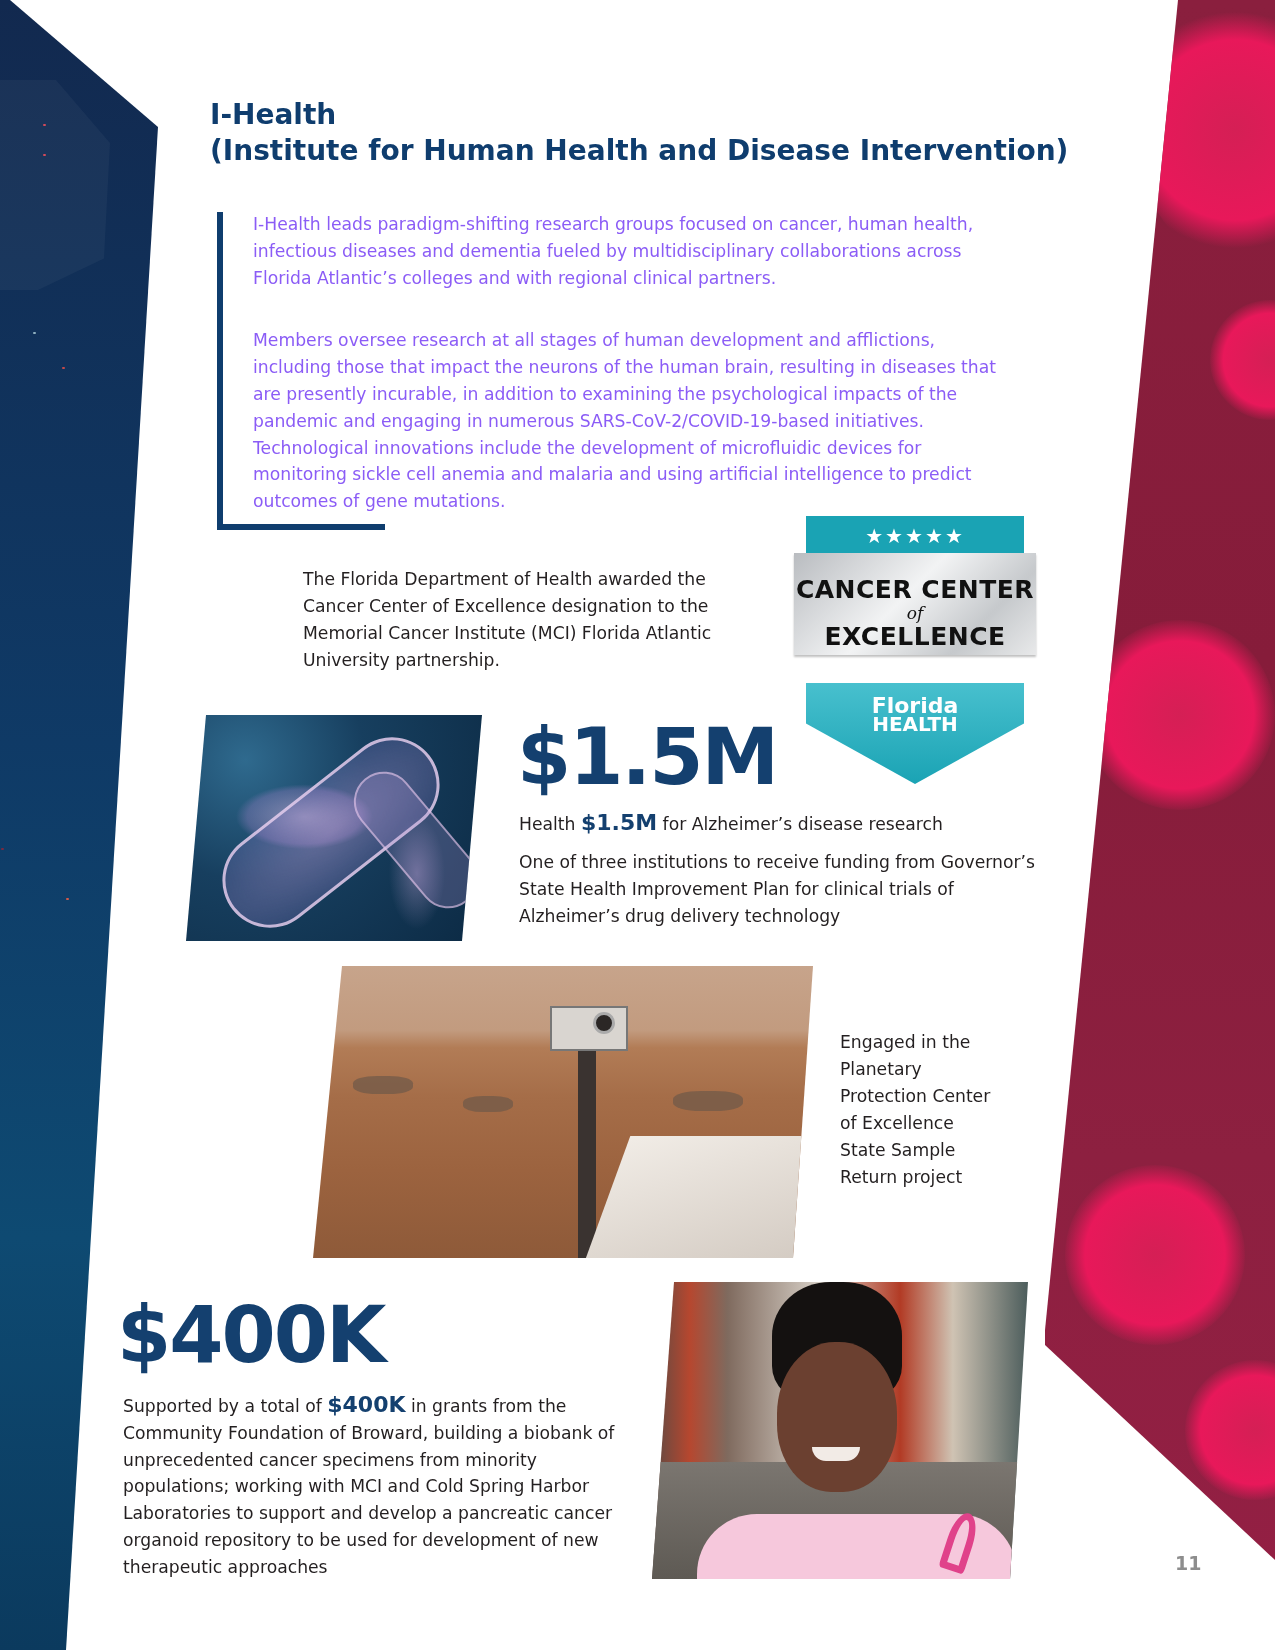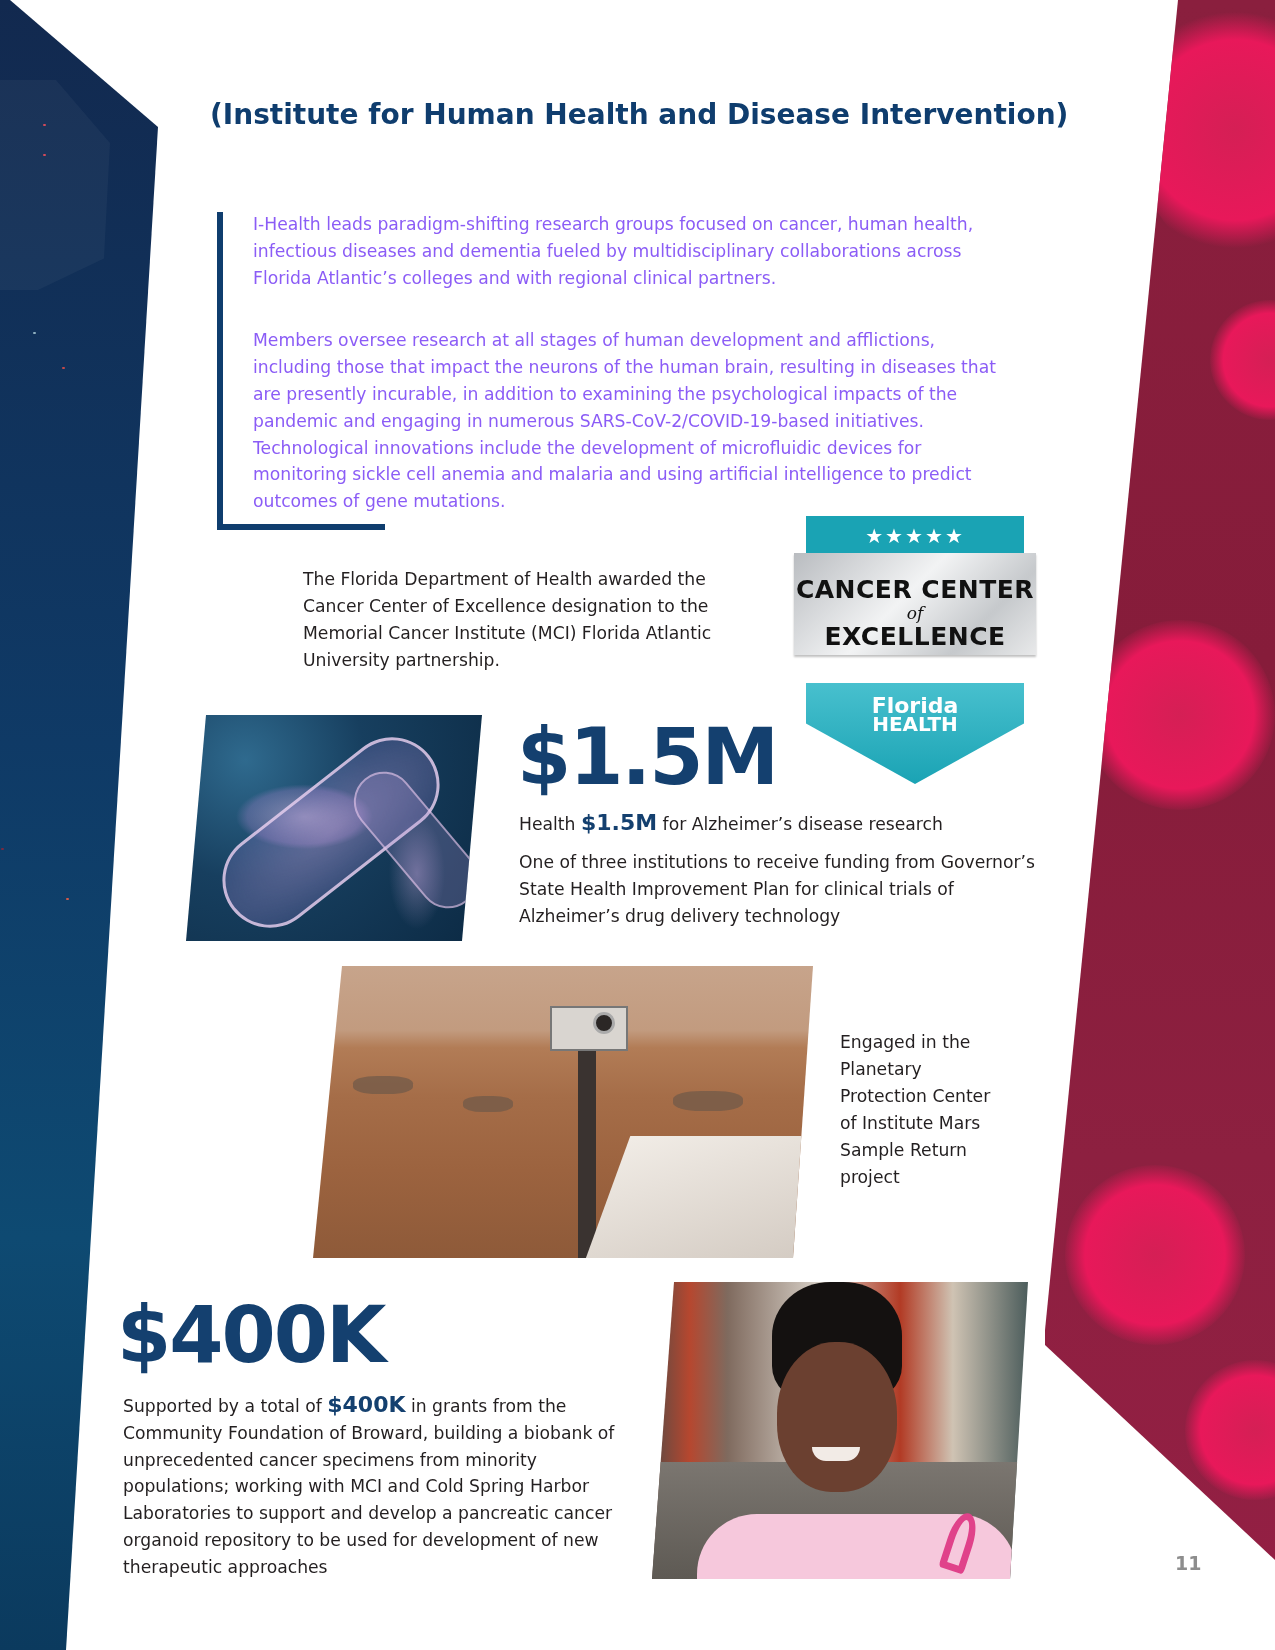--- a/index.html
+++ b/index.html
@@ -142,20 +142,21 @@
 
 <div class="right-panel">
   <div class="virus" style="left:150px;top:0px;width:200px;height:260px;"></div>
   <div class="virus" style="left:225px;top:300px;width:120px;height:120px;"></div>
   <div class="virus" style="left:100px;top:620px;width:190px;height:190px;"></div>
   <div class="virus" style="left:80px;top:1165px;width:180px;height:180px;"></div>
   <div class="virus" style="left:200px;top:1360px;width:140px;height:140px;"></div>
 </div>
 
 <div class="title-block">
+  <div class="title-line1">I-Health</div>
   <div class="title-line2">(Institute for Human Health and Disease Intervention)</div>
 </div>
 
 <div class="intro-bracket"></div>
 <div class="intro-text">
   <p>I-Health leads paradigm-shifting research groups focused on cancer, human health, infectious diseases and dementia fueled by multidisciplinary collaborations across Florida Atlantic’s colleges and with regional clinical partners.</p>
   <p>Members oversee research at all stages of human development and afflictions, including those that impact the neurons of the human brain, resulting in diseases that are presently incurable, in addition to examining the psychological impacts of the pandemic and engaging in numerous SARS-CoV-2/COVID-19-based initiatives. Technological innovations include the development of microfluidic devices for monitoring sickle cell anemia and malaria and using artificial intelligence to predict outcomes of gene mutations.</p>
 </div>
 
 <div class="doh-text">The Florida Department of Health awarded the Cancer Center of Excellence designation to the Memorial Cancer Institute (MCI) Florida Atlantic University partnership.</div>
@@ -189,21 +190,21 @@
 
 <div class="img-mars">
   <div class="mars-rock" style="left:40px;top:110px;width:60px;height:18px;"></div>
   <div class="mars-rock" style="left:150px;top:130px;width:50px;height:16px;"></div>
   <div class="mars-rock" style="left:360px;top:125px;width:70px;height:20px;"></div>
   <div class="rover-mast"></div>
   <div class="rover-head"></div>
   <div class="rover-eye"></div>
   <div class="rover-body"></div>
 </div>
-<div class="mars-text">Engaged in the Planetary Protection Center of Institute Mars Sample Return project</div>
+<div class="mars-text">Engaged in the Planetary Protection Center of Excellence State Sample Return project</div>
 
 <div class="big-stat stat-400k">$400K</div>
 <div class="grant-text">
   <span>Supported by a total of</span>
   <span class="inline-bold">$400K</span>
   <span>in grants from the Community Foundation of Broward, building a biobank of unprecedented cancer specimens from minority populations; working with MCI and Cold Spring Harbor Laboratories to support and develop a pancreatic cancer organoid repository to be used for development of new therapeutic approaches</span>
 </div>
 
 <div class="img-girl">
   <div class="girl-floor"></div>

